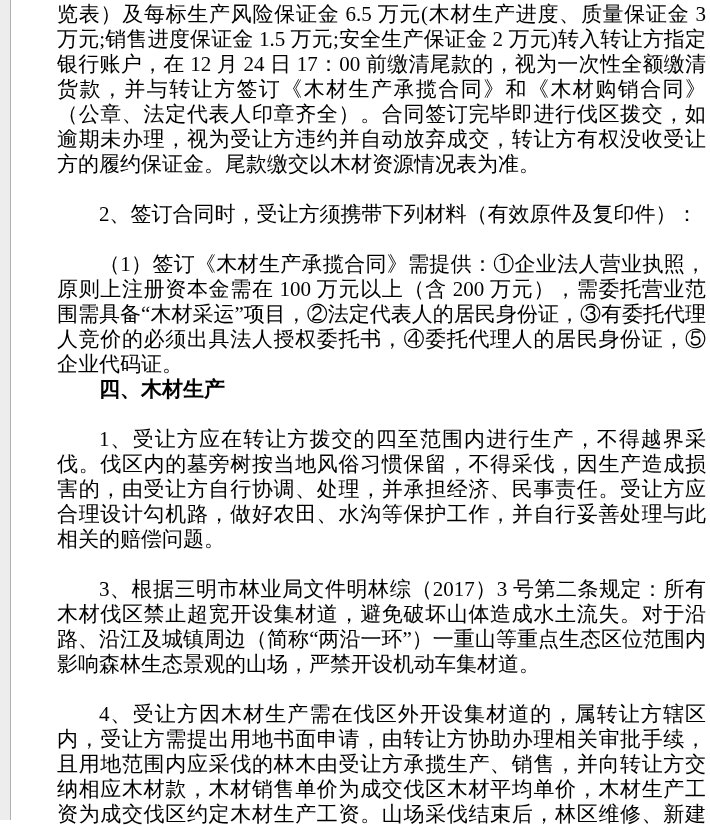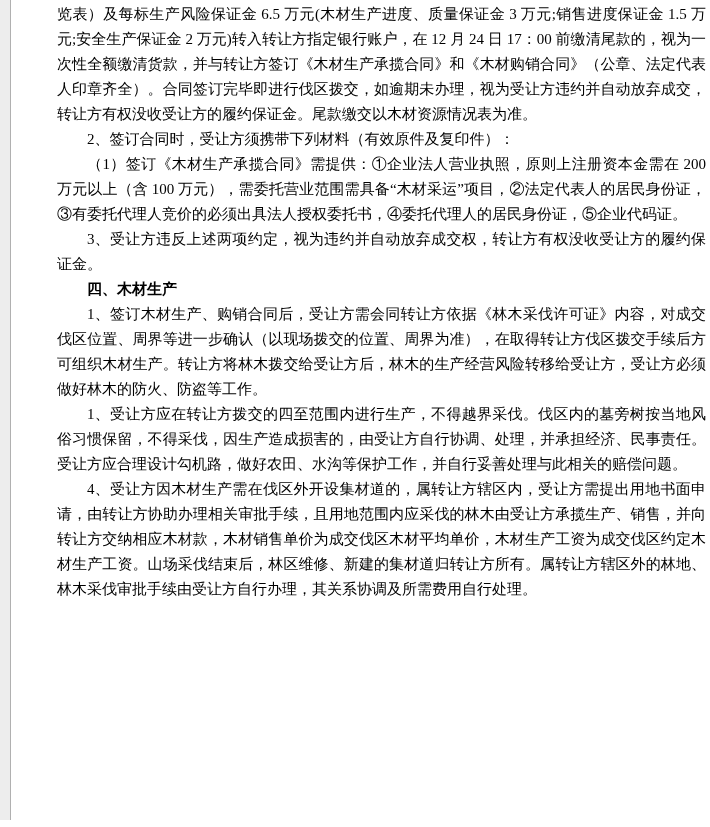--- a/index.html
+++ b/index.html
@@ -28,42 +28,42 @@
     position: absolute;
     left: 57px;
     top: 2px;
     width: 649px;
     height: 825px;
     overflow: hidden;
   }
   .page p {
     margin: 0;
     padding: 0;
-    font-size: 15px;
+    font-size: 21px;
     line-height: 25px;
     text-align: justify;
     text-justify: inter-character;
     word-break: break-all;
   }
   .page p.indent {
     text-indent: 2em;
+    margin-top: 25px;
   }
   .page p.heading {
     font-weight: bold;
     text-indent: 2em;
   }
 </style>
 </head>
 <body>
 
 <div class="left-rule"></div>
 
 <div class="page">
   <p>览表）及每标生产风险保证金 6.5 万元(木材生产进度、质量保证金 3 万元;销售进度保证金 1.5 万元;安全生产保证金 2 万元)转入转让方指定银行账户，在 12 月 24 日 17：00 前缴清尾款的，视为一次性全额缴清货款，并与转让方签订《木材生产承揽合同》和《木材购销合同》（公章、法定代表人印章齐全）。合同签订完毕即进行伐区拨交，如逾期未办理，视为受让方违约并自动放弃成交，转让方有权没收受让方的履约保证金。尾款缴交以木材资源情况表为准。</p>
   <p class="indent">2、签订合同时，受让方须携带下列材料（有效原件及复印件）：</p>
-  <p class="indent">（1）签订《木材生产承揽合同》需提供：①企业法人营业执照，原则上注册资本金需在 200 万元以上（含 100 万元），需委托营业范围需具备“木材采运”项目，②法定代表人的居民身份证，③有委托代理人竞价的必须出具法人授权委托书，④委托代理人的居民身份证，⑤企业代码证。</p>
-  <p class="indent">3、受让方违反上述两项约定，视为违约并自动放弃成交权，转让方有权没收受让方的履约保证金。</p>
+  <p class="indent">（1）签订《木材生产承揽合同》需提供：①企业法人营业执照，原则上注册资本金需在 100 万元以上（含 200 万元），需委托营业范围需具备“木材采运”项目，②法定代表人的居民身份证，③有委托代理人竞价的必须出具法人授权委托书，④委托代理人的居民身份证，⑤企业代码证。</p>
   <p class="heading">四、木材生产</p>
-  <p class="indent">1、签订木材生产、购销合同后，受让方需会同转让方依据《林木采伐许可证》内容，对成交伐区位置、周界等进一步确认（以现场拨交的位置、周界为准），在取得转让方伐区拨交手续后方可组织木材生产。转让方将林木拨交给受让方后，林木的生产经营风险转移给受让方，受让方必须做好林木的防火、防盗等工作。</p>
   <p class="indent">1、受让方应在转让方拨交的四至范围内进行生产，不得越界采伐。伐区内的墓旁树按当地风俗习惯保留，不得采伐，因生产造成损害的，由受让方自行协调、处理，并承担经济、民事责任。受让方应合理设计勾机路，做好农田、水沟等保护工作，并自行妥善处理与此相关的赔偿问题。</p>
+  <p class="indent">3、根据三明市林业局文件明林综（2017）3 号第二条规定：所有木材伐区禁止超宽开设集材道，避免破坏山体造成水土流失。对于沿路、沿江及城镇周边（简称“两沿一环”）一重山等重点生态区位范围内影响森林生态景观的山场，严禁开设机动车集材道。</p>
   <p class="indent">4、受让方因木材生产需在伐区外开设集材道的，属转让方辖区内，受让方需提出用地书面申请，由转让方协助办理相关审批手续，且用地范围内应采伐的林木由受让方承揽生产、销售，并向转让方交纳相应木材款，木材销售单价为成交伐区木材平均单价，木材生产工资为成交伐区约定木材生产工资。山场采伐结束后，林区维修、新建的集材道归转让方所有。属转让方辖区外的林地、林木采伐审批手续由受让方自行办理，其关系协调及所需费用自行处理。</p>
 
 </div>
 
 </body></html>

